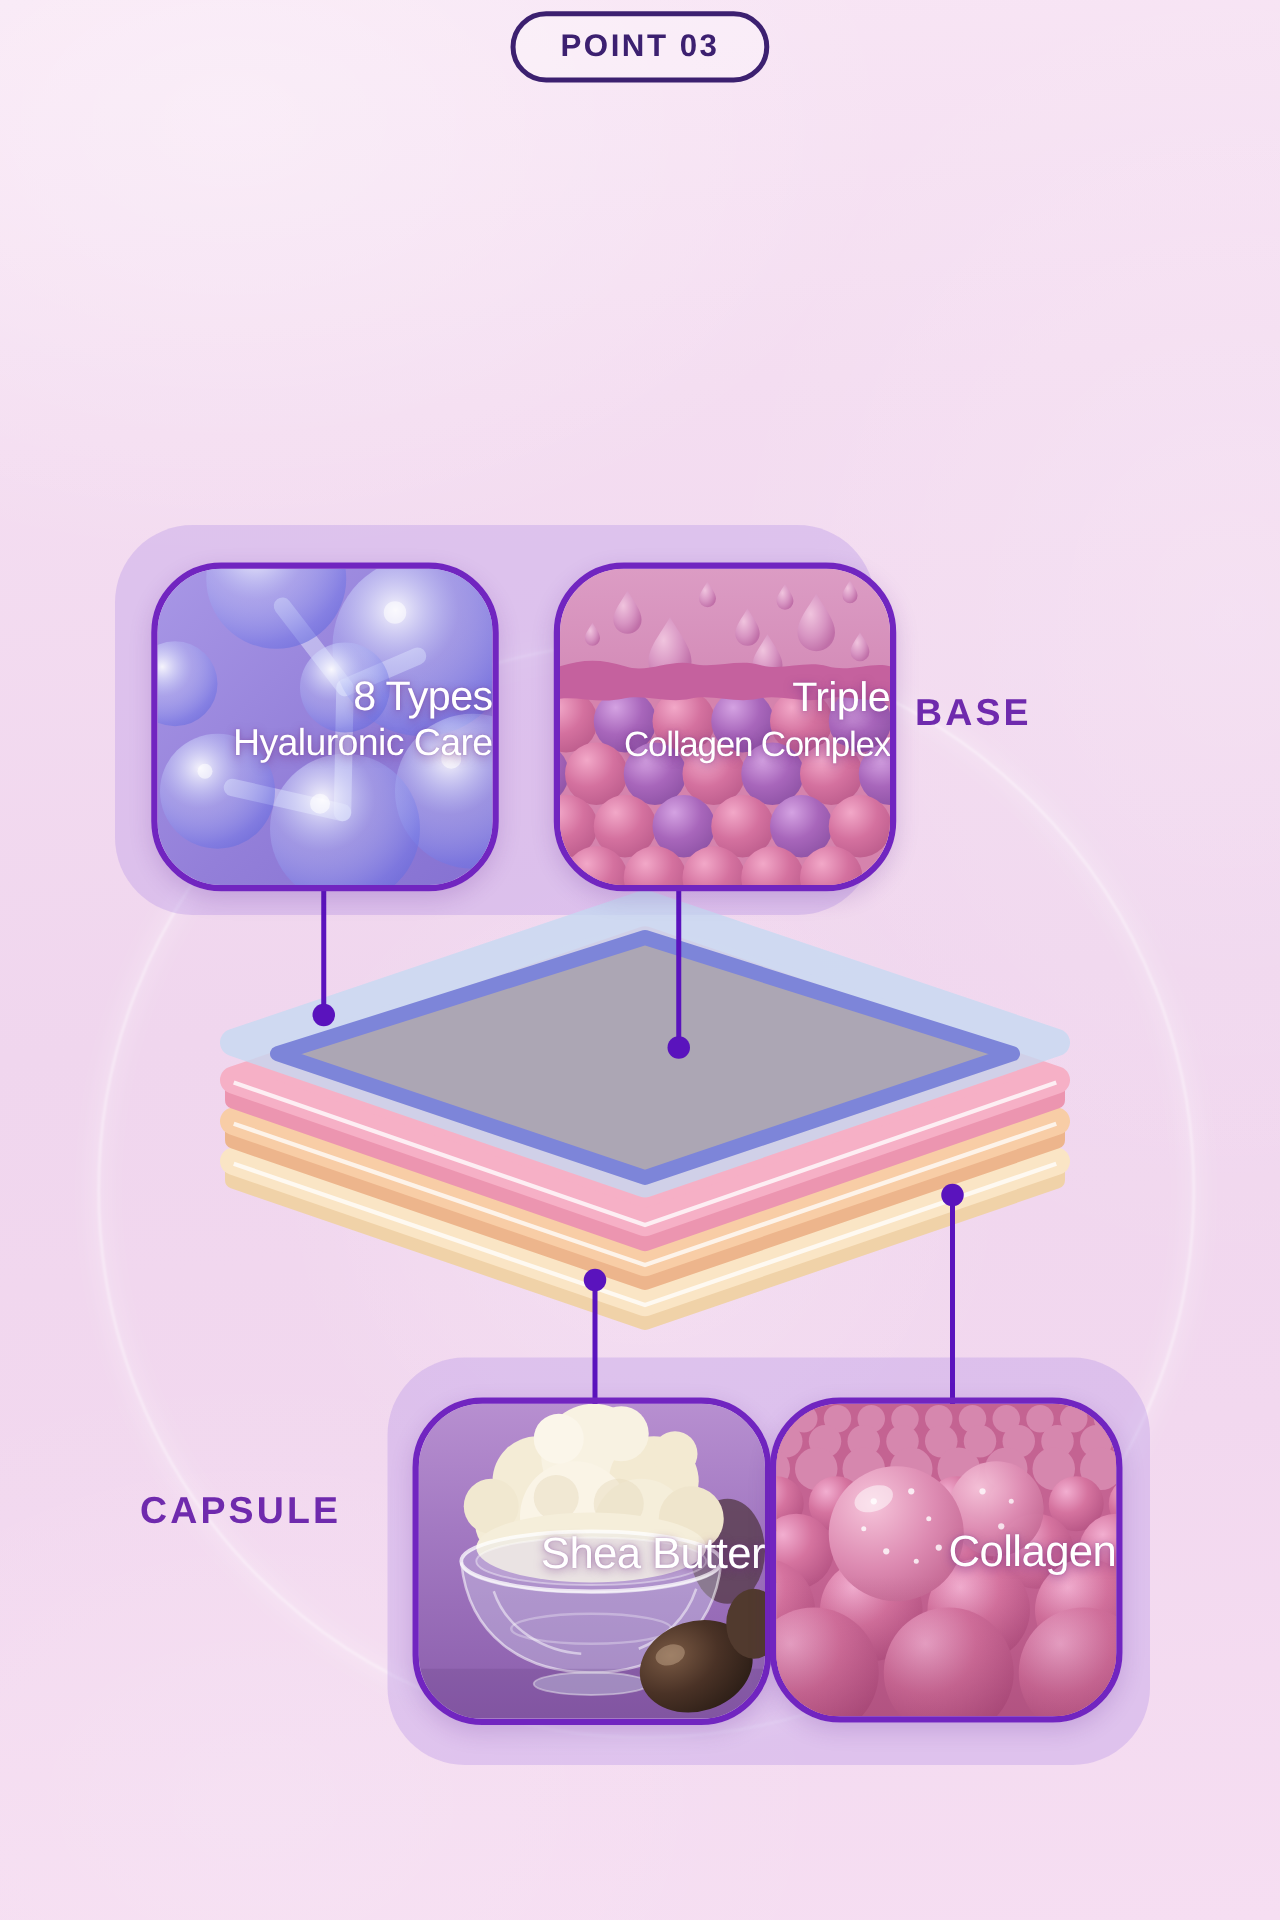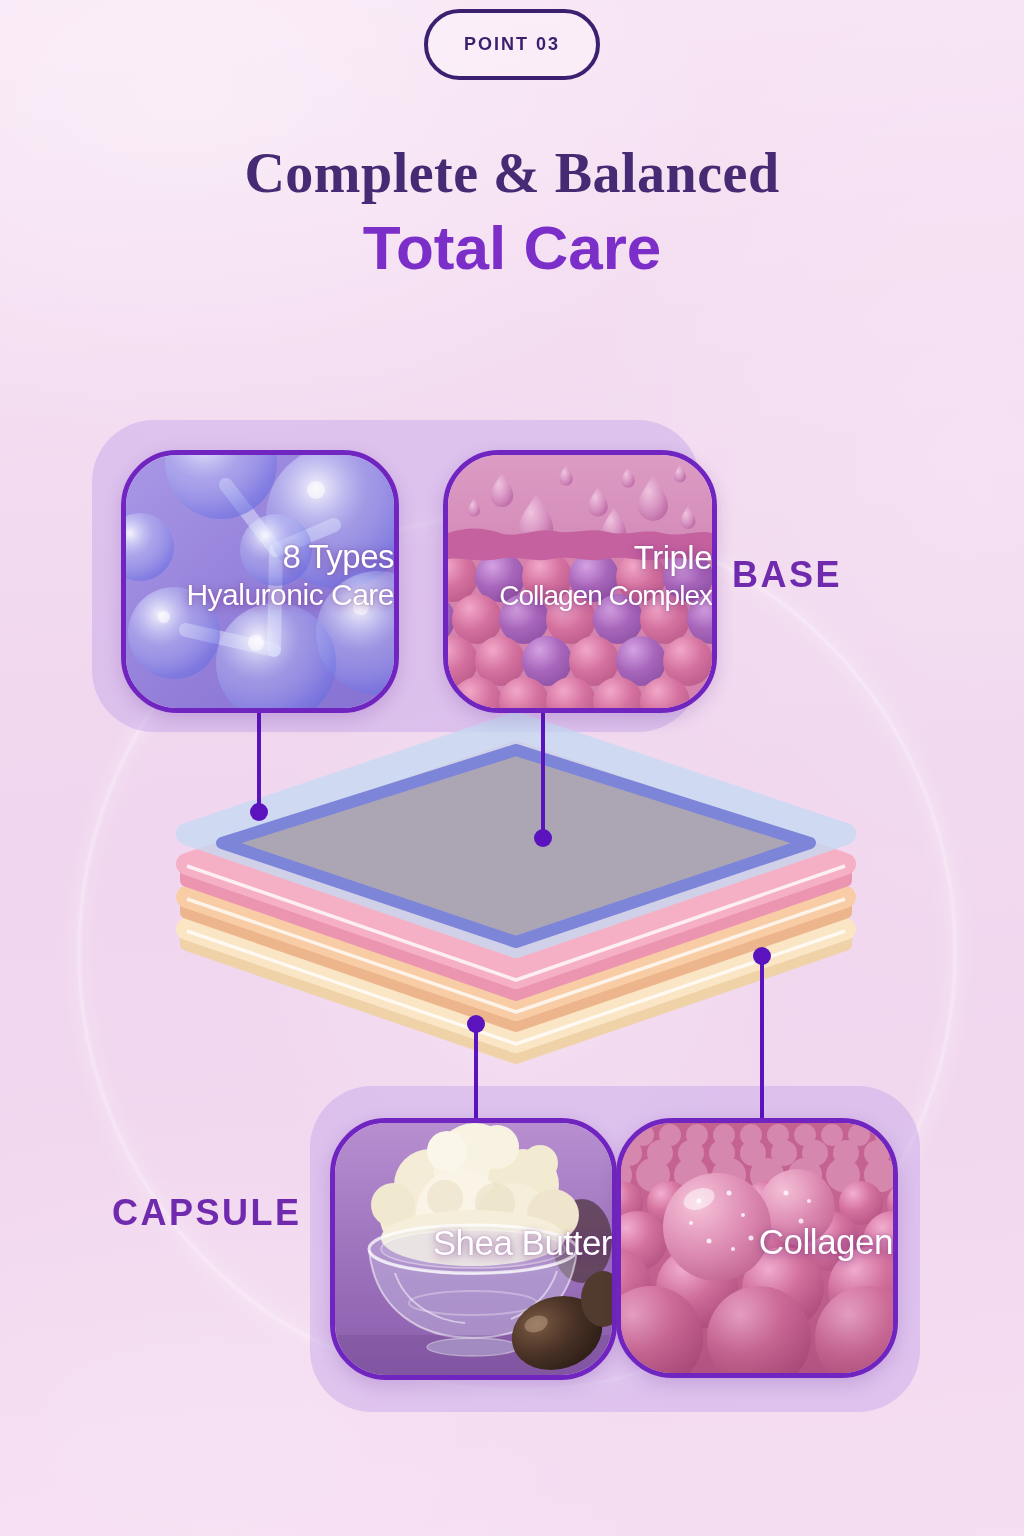--- a/index.html
+++ b/index.html
@@ -17,22 +17,22 @@
     border:2px solid rgba(255,255,255,0.5);
     box-shadow:0 0 26px rgba(255,255,255,0.35), inset 0 0 26px rgba(255,255,255,0.3);
     filter:blur(1px);
   }
   .center-glow{
     position:absolute;left:165px;top:600px;width:700px;height:700px;border-radius:50%;
     background:radial-gradient(circle, rgba(255,255,255,0.2) 0%, rgba(255,255,255,0) 60%);
   }
   .badge{
     position:absolute;top:9px;left:50%;transform:translateX(-50%);
-    padding:21px 36px;border:4px solid #3c2070;border-radius:40px;
-    color:#3c2070;font-size:18px;font-weight:800;letter-spacing:2px;
+    padding:10px 36px;border:4px solid #3c2070;border-radius:40px;
+    color:#3c2070;font-size:25px;font-weight:800;letter-spacing:2px;
     background:rgba(255,255,255,0.28);white-space:nowrap;
   }
   .title-1{
     position:absolute;top:141px;left:0;width:100%;text-align:center;
     font-family:"Liberation Serif",serif;font-weight:600;font-size:56px;
     color:#472a74;letter-spacing:0.5px;
   }
   .title-2{
     position:absolute;top:212px;left:0;width:100%;text-align:center;
     font-weight:800;font-size:62px;color:#7c2ec9;letter-spacing:0px;
@@ -57,36 +57,34 @@
     display:flex;flex-direction:column;align-items:flex-end;justify-content:center;
     color:#ffffff;font-weight:400;text-align:center;
     text-shadow:0 2px 8px rgba(110,40,130,0.6), 0 0 2px rgba(120,50,140,0.35);
     transform:translateY(-6px);line-height:1.22;
   }
   .card-1 .line1,.card-2 .line1{font-size:33px;letter-spacing:-0.5px;}
   .card-1 .line2{font-size:30px;letter-spacing:-0.5px;}
   .card-2 .line2{font-size:28px;letter-spacing:-1px;}
   .card-3 .line1,.card-4 .line1{font-size:35px;letter-spacing:-0.5px;}
   .side-label{
-    position:absolute;font-size:36px;font-weight:800;color:#6f2aad;letter-spacing:2.5px;
+    position:absolute;font-size:30px;font-weight:800;color:#6f2aad;letter-spacing:2.5px;
   }
   .label-base{left:732px;top:554px;}
   .label-capsule{left:112px;top:1192px;}
 </style>
 </head>
 <body>
 
 <div class="canvas">
 
   <div class="center-glow"></div>
   <div class="glow-ring"></div>
 
   <div class="badge">POINT 03</div>
-  <div class="title-1">Complete &amp; Balanced</div>
-  <div class="title-2">Total Care</div>
 
   <div class="panel panel-top"></div>
   <div class="panel panel-bottom"></div>
 
   <svg class="stack-svg" viewBox="0 0 1024 1536">
 
     <g>
       <path d="M187,929 L516,1042 L845,929 L845,944 L516,1057 L187,944 Z" fill="#f0d2a8" stroke="#f0d2a8" stroke-width="14" stroke-linejoin="round"></path>
       <polygon points="516,817 845,929 516,1042 187,929" fill="#fae5c5" stroke="#fae5c5" stroke-width="22" stroke-linejoin="round"></polygon>
       <polyline points="187,931 516,1044 845,931" fill="none" stroke="rgba(255,255,255,0.75)" stroke-width="3.5" stroke-linejoin="round"></polyline>

